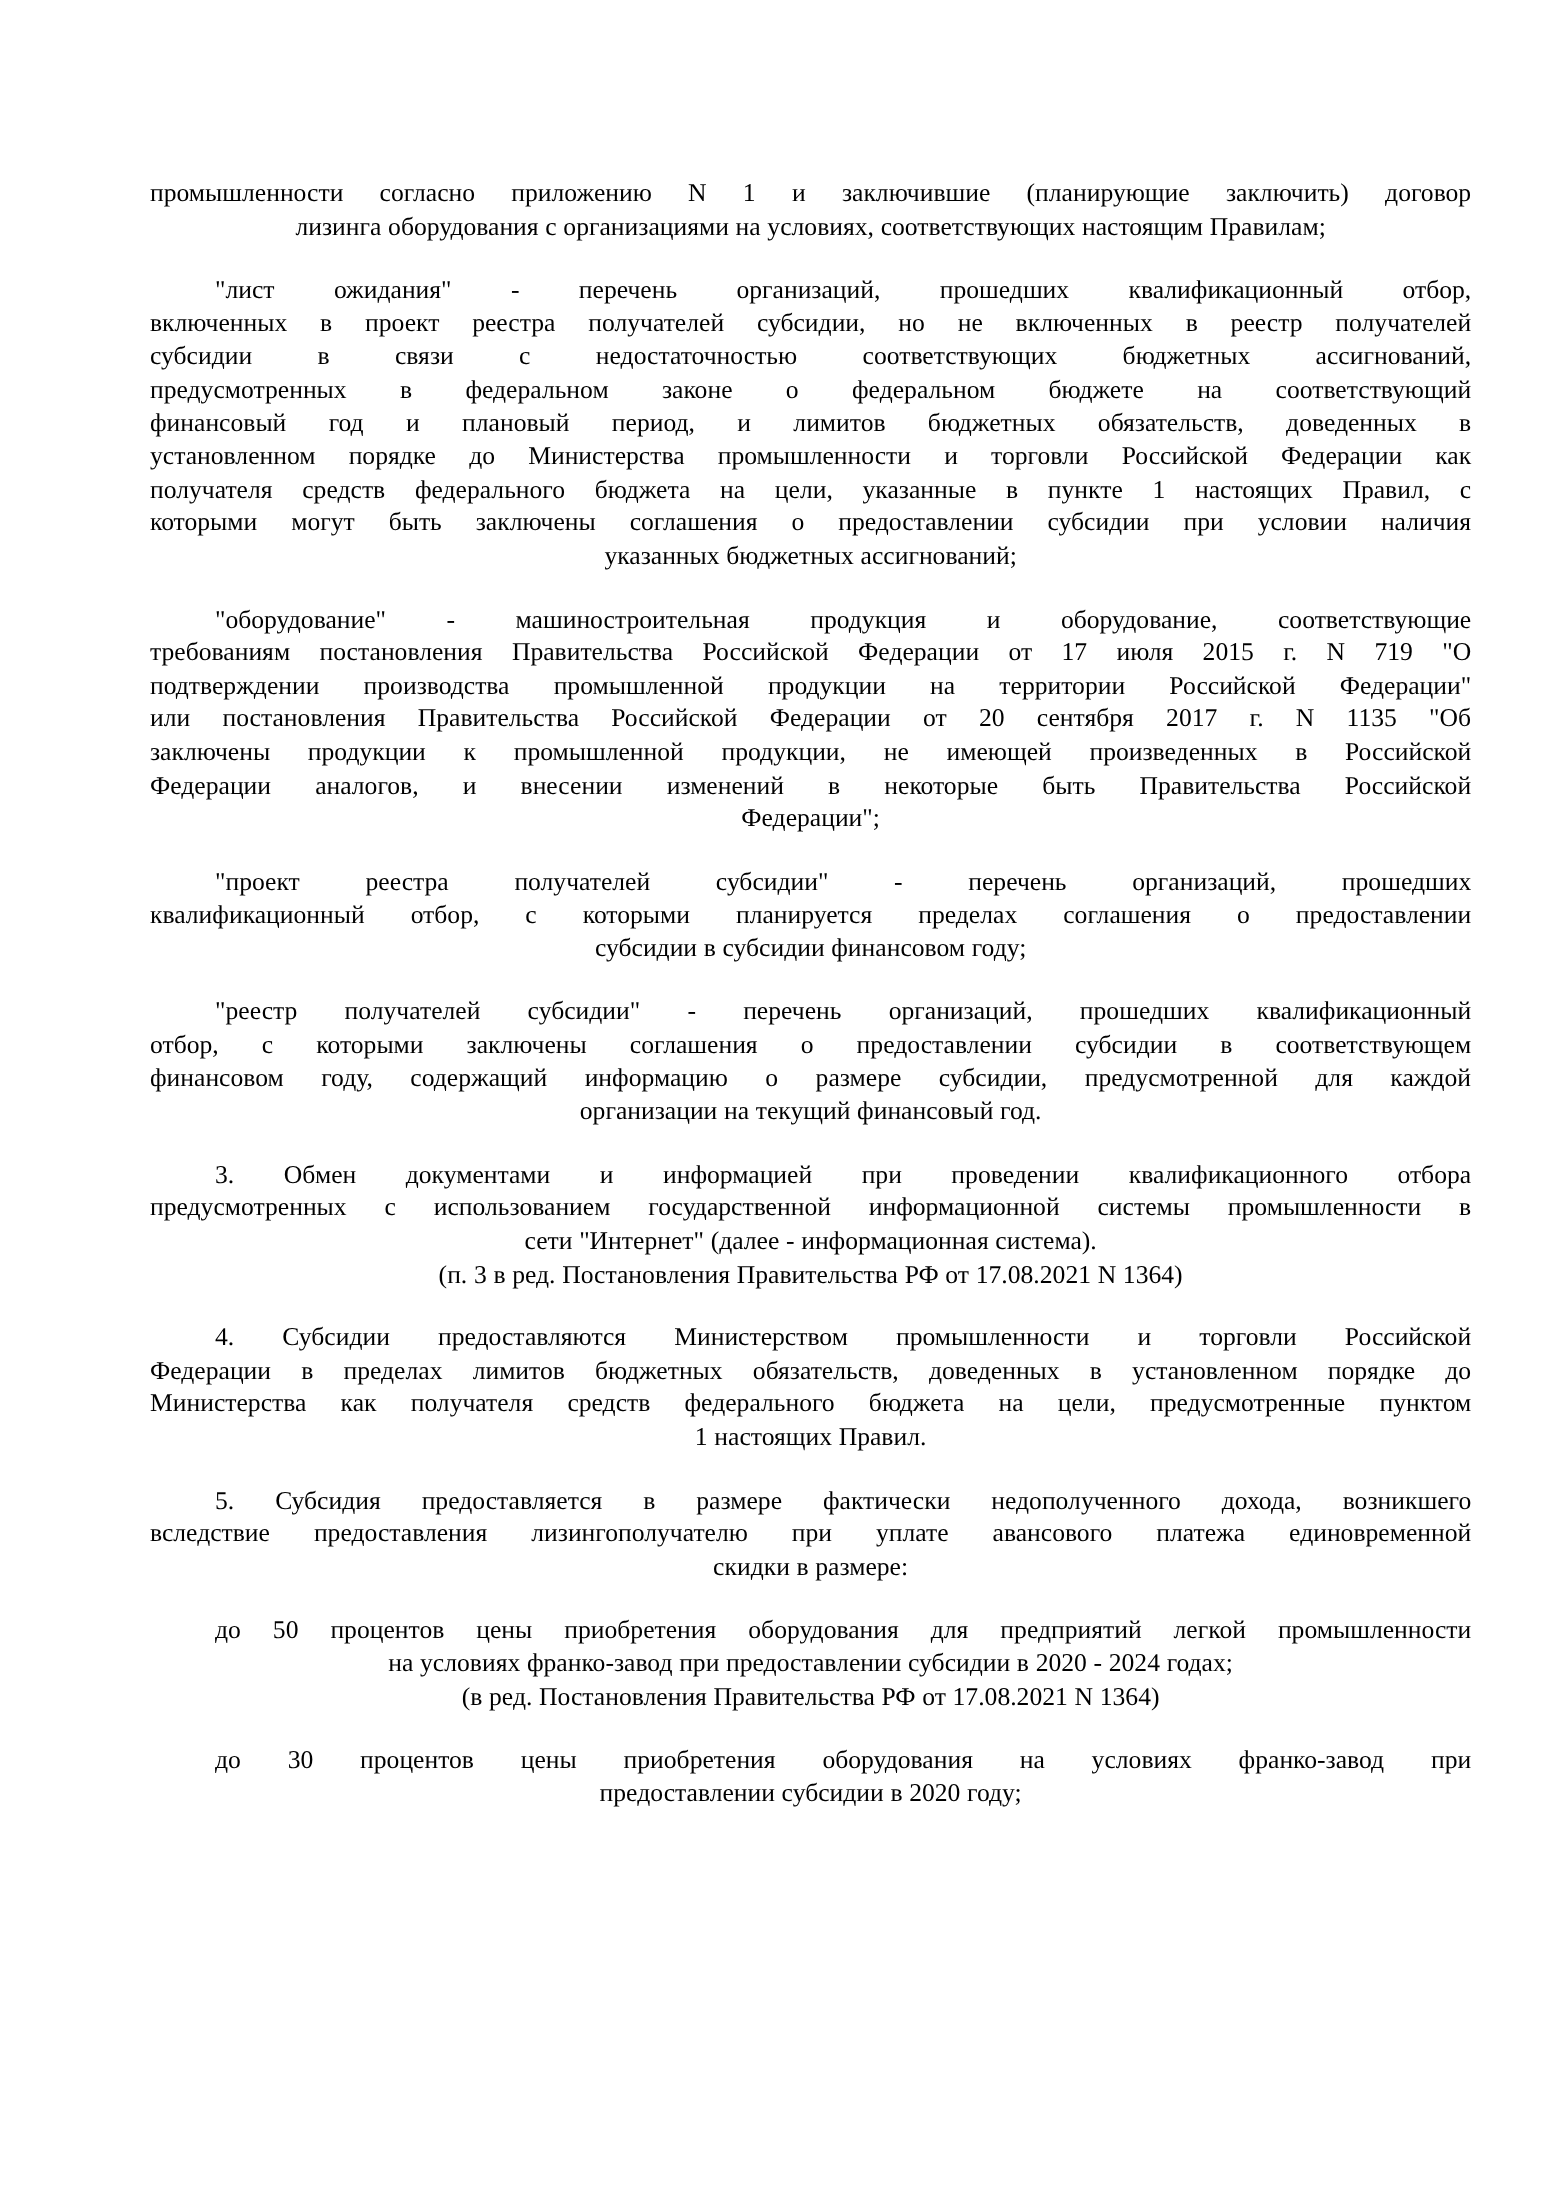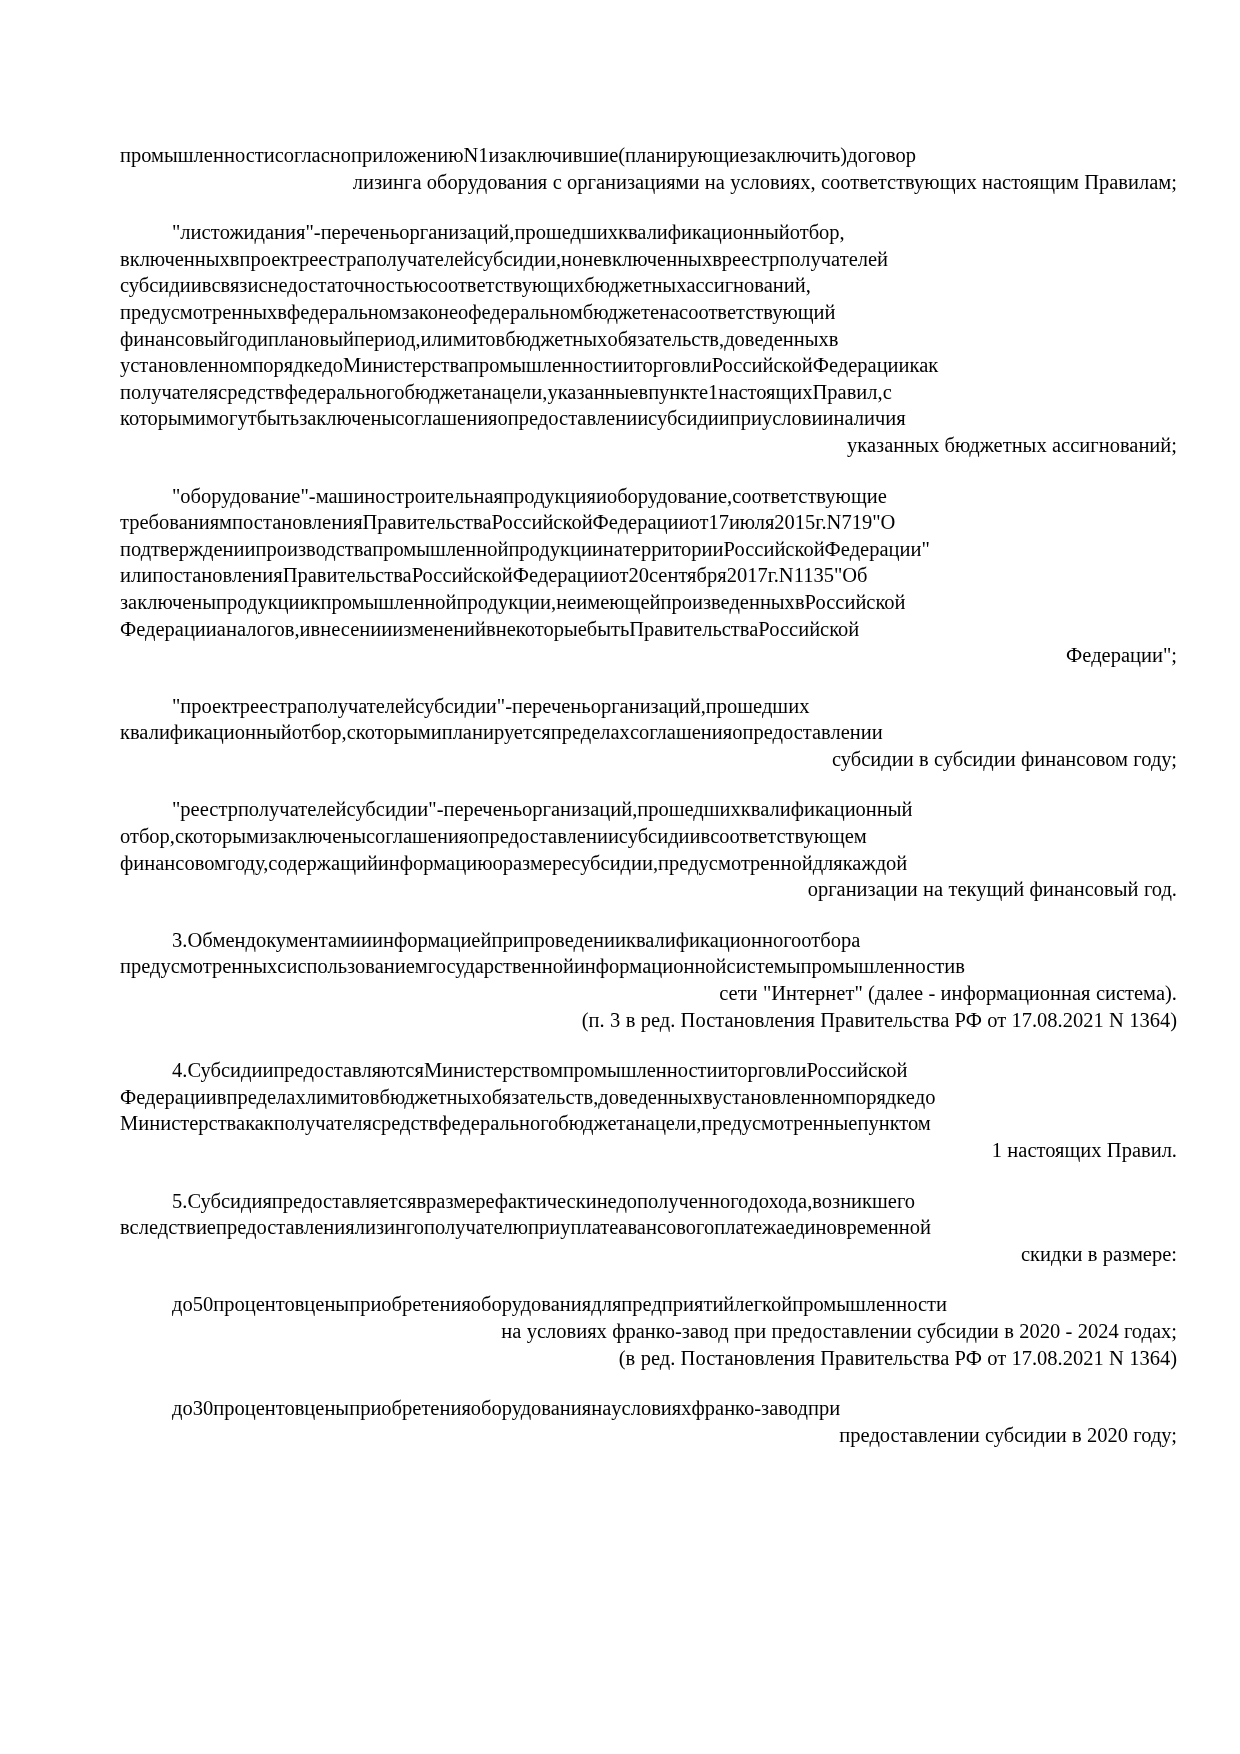--- a/index.html
+++ b/index.html
@@ -10,22 +10,22 @@
     font-size:20.5px; color:#000; 
   }
   .para { margin:0 0 24px 0; }
   .line {
     display:block; height:26.6px; line-height:26.6px;
     text-align:justify; text-align-last:justify; white-space:nowrap;
     transform-origin:left top;
   }
   .line.last { text-align-last:left; }
   .line.indent { padding-left:52px; }
-  .fit { display:flex; justify-content:flex-start; white-space:nowrap; }
-  .fit.last { justify-content:flex-end; gap:0.26em; }
+  .fit { display:flex; justify-content:space-between; white-space:nowrap; }
+  .fit.last { justify-content:center; gap:0.26em; }
 </style>
 </head>
 <body>
 
 <div class="page" id="page">
     <div class="para">
       <div class="line">
         <div class="fit">
           <span>промышленности</span>
           <span>согласно</span>

